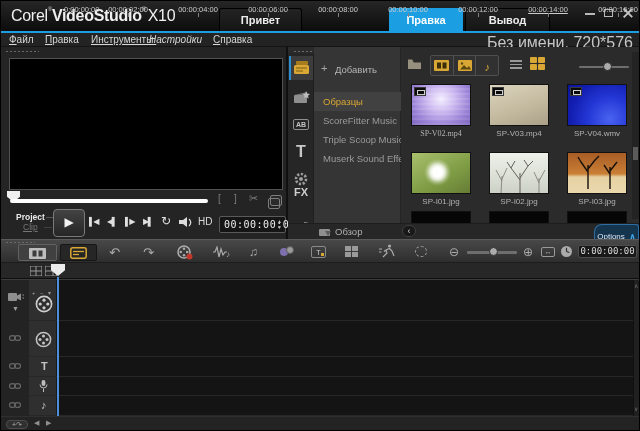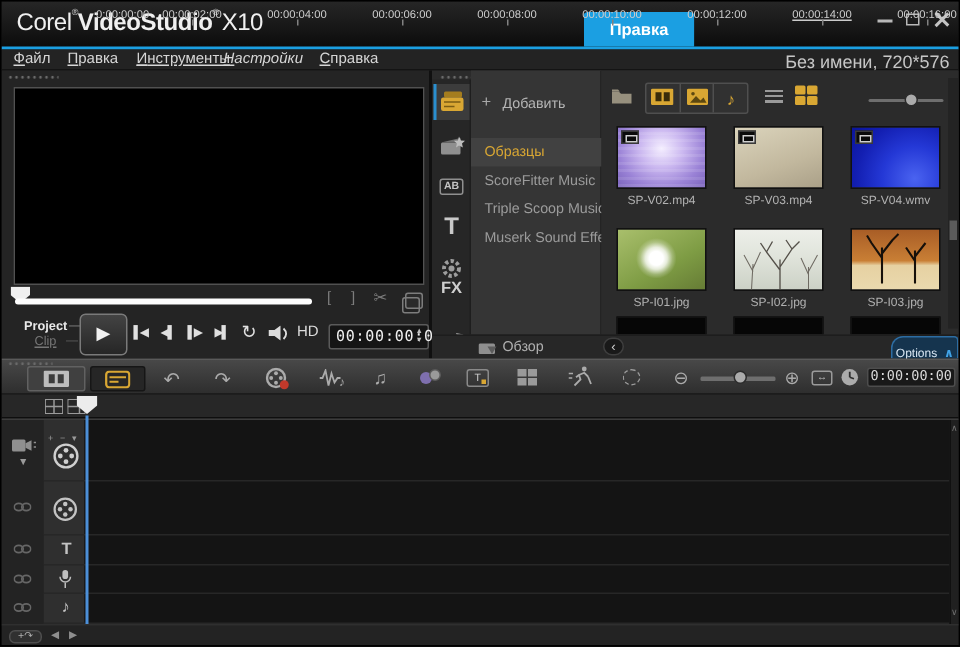--- a/index.html
+++ b/index.html
@@ -17,21 +17,21 @@
   .logo sup{font-size:6px;vertical-align:10px;color:#cfcfcf;}
   .tab{height:23px;line-height:23px;text-align:center;font-size:11px;font-weight:700;color:#ededed;
        background:linear-gradient(#232323,#151515);border:1px solid #000;border-bottom:none;
        border-radius:3px 3px 0 0;box-sizing:border-box;cursor:default;}
   .tab.active{background:#1b9fe2;border-color:#1b9fe2;color:#fff;}
   .winbtn{color:#b8b8b8;}
   
   #menubar{left:0;top:32px;width:640px;height:14px;background:#232323;border-bottom:1px solid #141414;box-sizing:border-box;}
   .mi{position:absolute;top:1px;font-size:10px;color:#d6d6d6;}
   .mi u{text-decoration:underline;}
-  #proj-info{position:absolute;top:1px;right:8px;font-size:12px;color:#c6c6c6;}
+  #proj-info{position:absolute;top:1px;right:8px;font-size:16px;color:#c6c6c6;}
   
   #preview-panel{left:0;top:46px;width:287px;height:192px;background:#242424;border-right:2px solid #101010;box-sizing:border-box;}
   #video-area{left:8px;top:57px;width:272px;height:130px;background:#000;border:1px solid #515151;}
   #scrub-handle{left:6px;top:190px;width:13px;height:11px;background:#efefef;
      clip-path:polygon(0 0,100% 0,100% 52%,50% 100%,0 52%);filter:drop-shadow(0 0 1px #000);}
   #scrub-bar{left:9px;top:198px;width:198px;height:4px;background:#fdfdfd;border-radius:2px;}
   .trimico{font-size:10px;color:#7d7d7d;}
   .copyico{width:10px;height:9px;border:1px solid #7d7d7d;border-radius:2px;background:#2a2a2a;}
   .copyico:before{content:"";position:absolute;left:-3px;top:2px;width:10px;height:9px;border:1px solid #7d7d7d;border-radius:2px;}
   .pc-label{font-size:8.5px;color:#e8e8e8;font-weight:700;}
@@ -127,21 +127,23 @@
       font-size:7px;line-height:7px;color:#b0b0b0;text-align:center;}
   .harr{font-size:7px;color:#8f8f8f;}
 </style>
 </head>
 <body>
 
 <div class="ab" id="titlebar">
   <div class="ab logo" style="left:10px;top:5px;">
     <span class="brand">Corel</span><sup>®</sup><span class="product">VideoStudio</span><sup>®</sup><span class="version">X10</span>
   </div>
+  <div class="ab tab" style="left:218px;top:7px;width:83px;">Привет</div>
   <div class="ab tab active" style="left:388px;top:7px;width:74px;">Правка</div>
+  <div class="ab tab" style="left:464px;top:7px;width:85px;">Вывод</div>
   <div class="ab winbtn" style="left:584px;top:12px;width:10px;height:2px;background:#b8b8b8;"></div>
   <div class="ab winbtn" style="left:603px;top:8px;width:9px;height:8px;border:1.4px solid #b8b8b8;box-sizing:border-box;"></div>
   <div class="ab winbtn" style="left:622px;top:7px;width:10px;height:10px;">
     <i class="ab" style="left:4px;top:-1px;width:1.6px;height:12px;background:#c4c4c4;transform:rotate(45deg);"></i>
     <i class="ab" style="left:4px;top:-1px;width:1.6px;height:12px;background:#c4c4c4;transform:rotate(-45deg);"></i>
   </div>
 </div>
 <div class="ab" style="left:0;top:30px;width:640px;height:2px;background:#1b9fe2;"></div>
 
 <div class="ab" id="menubar">
@@ -264,21 +266,21 @@
       <i></i>
     </div>
   <div class="g slider-track" style="left:178px;top:19px;width:50px;height:2px;"></div>
   <div class="g slider-knob" style="left:202px;top:15px;"></div>
 
   <div class="g thumb t-v02" style="left:10px;top:37px;">
     <div class="badge">
         <i></i>
       </div>
   </div>
-  <div class="g cell-label" style="left:2px;top:82px;width:76px;">SP-V02.mp4</div>
+  <div class="g cell-label" style="left:2px;top:82px;width:76px;font-family:Liberation Serif, serif;">SP-V02.mp4</div>
   <div class="g thumb t-v03" style="left:88px;top:37px;">
     <div class="badge">
         <i></i>
       </div>
   </div>
   <div class="g cell-label" style="left:80px;top:82px;width:76px;">SP-V03.mp4</div>
   <div class="g thumb t-v04" style="left:166px;top:37px;">
     <div class="badge">
         <i></i>
       </div>

